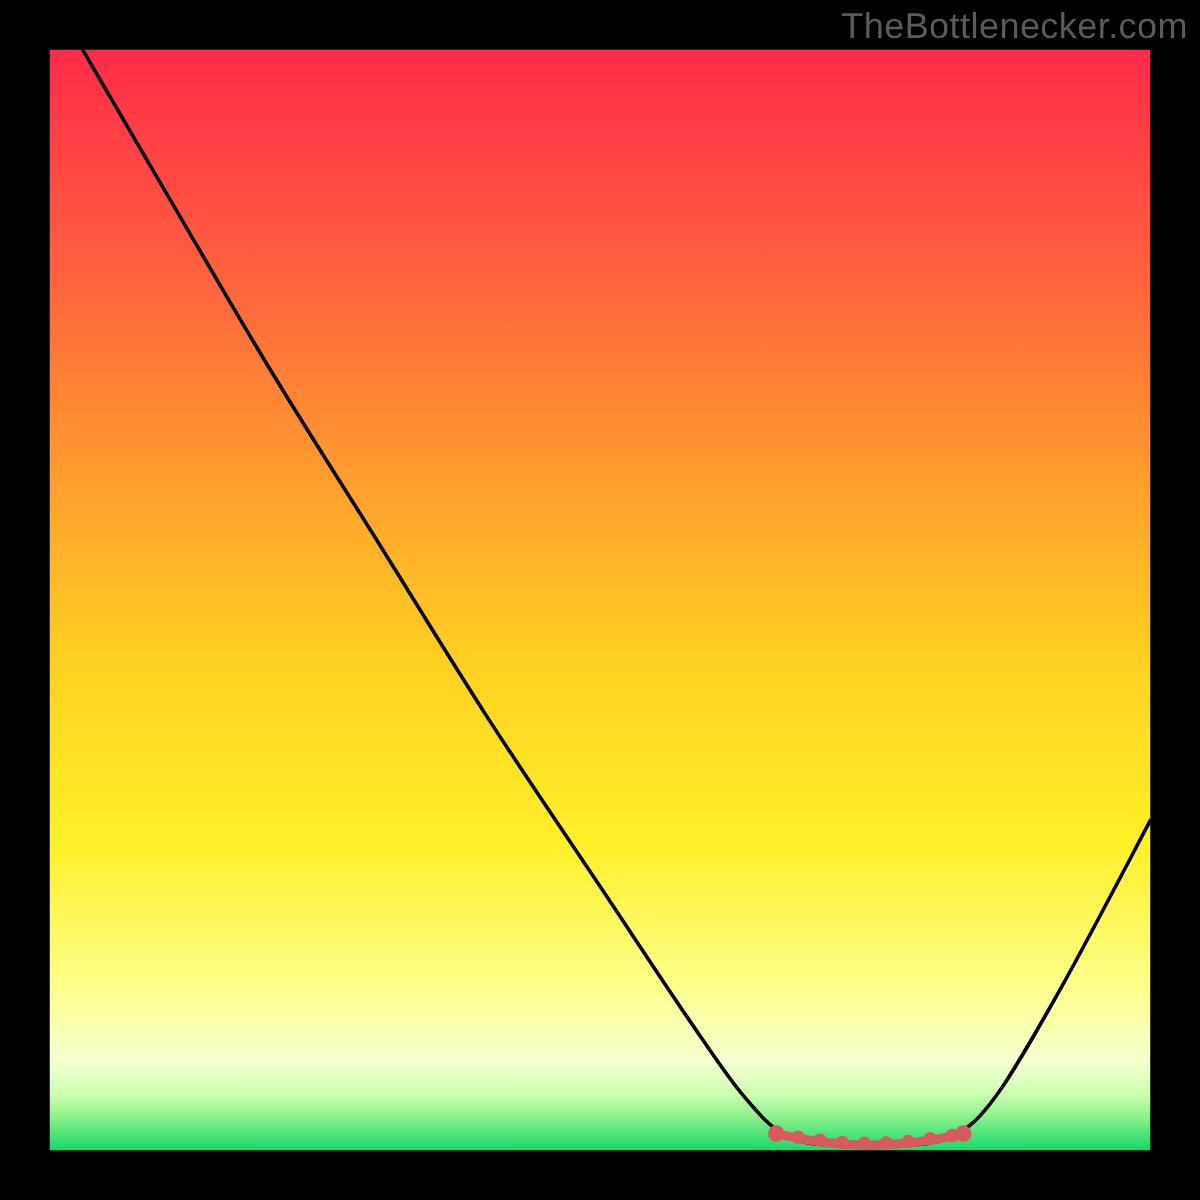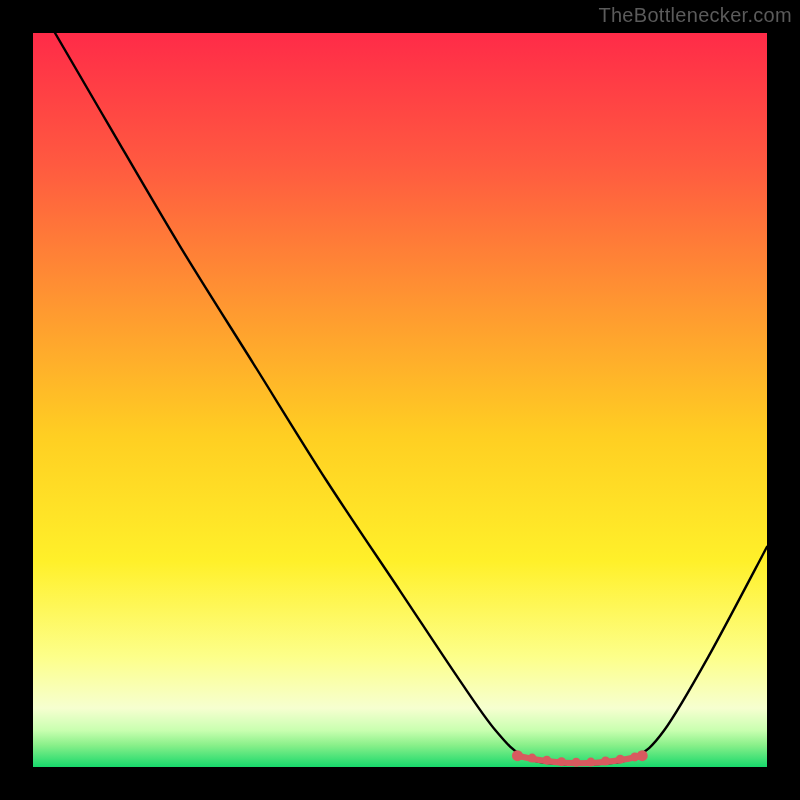--- a/index.html
+++ b/index.html
@@ -15,21 +15,21 @@
     position: relative;
     width: 800px;
     height: 800px;
     background: #000;
   }
   .watermark {
     position: absolute;
     top: 4px;
     right: 8px;
     color: #5b5b5b;
-    font-size: 20px;
+    font-size: 24px;
     font-weight: 500;
     letter-spacing: 0.3px;
     z-index: 5;
     user-select: none;
   }
   .plot-outer {
     position: absolute;
     left: 33px;
     top: 33px;
     width: 734px;

